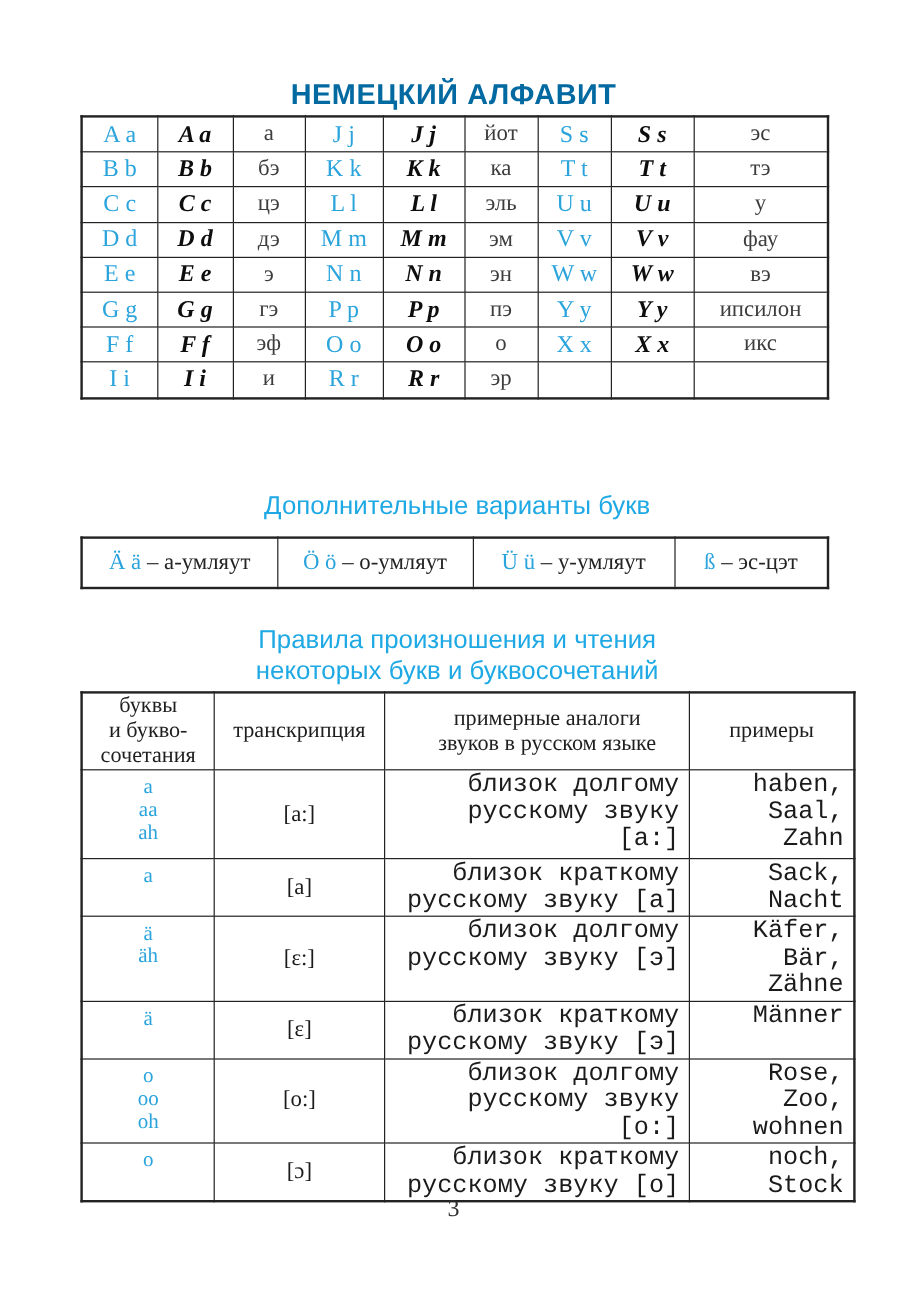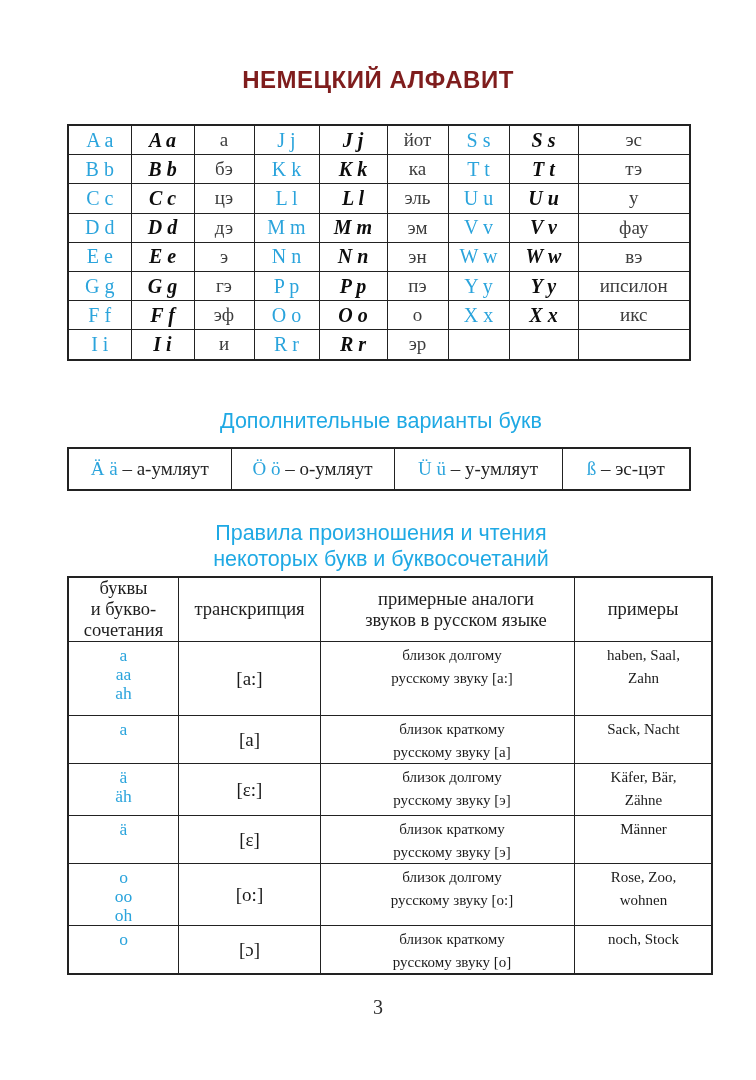--- a/index.html
+++ b/index.html
@@ -9,27 +9,27 @@
     --ink:#1b1b1b;
   }
   html,body{margin:0;padding:0;background:#ffffff;}
   .page{
     position:relative;width:756px;height:1080px;background:#fff;
     font-family:"Liberation Serif",serif;color:var(--ink);overflow:hidden;
   }
   .title{
     position:absolute;top:66px;left:0;width:100%;margin:0;text-align:center;
     font-family:"Liberation Sans",sans-serif;font-size:24px;font-weight:bold;
-    letter-spacing:.5px;color:#7f1d1d;
+    letter-spacing:.5px;color:#0369a1;
   }
   table{border-collapse:collapse;table-layout:fixed;position:absolute;left:67px;width:622px;}
   td,th{border:1px solid var(--bcol);padding:0;overflow:hidden;}
   table{border:2px solid var(--bcol);}
   
-  .alpha{top:124px;}
+  .alpha{top:96px;}
   .alpha td{height:28.2px;text-align:center;vertical-align:middle;}
   .a-print{color:var(--blue);font-size:20px;}
   .a-script{font-style:italic;font-weight:bold;font-size:20px;color:#0d0d0d;}
   .a-name{font-size:19px;color:#3d3d3d;}
   
   .sect{
     position:absolute;left:3px;width:100%;margin:0;text-align:center;
     font-family:"Liberation Sans",sans-serif;font-weight:normal;
     color:var(--hblue);font-size:21.5px;line-height:26px;white-space:pre-line;
   }
@@ -56,22 +56,22 @@
   .pron th:nth-child(1),.pron td:nth-child(1){width:109px;}
   .pron th:nth-child(2),.pron td:nth-child(2){width:141px;}
   .pron th:nth-child(3),.pron td:nth-child(3){width:236px;padding-left:17px;}
   .pron th:nth-child(4),.pron td:nth-child(4){width:136px;}
   .p-letters{
     color:var(--blue);font-size:17.5px;line-height:19px;
     text-align:center;vertical-align:top;padding-top:4px;white-space:pre-line;
   }
   .p-trans{font-size:19px;text-align:center;vertical-align:middle;}
   .p-analog,.p-ex{
-    font-size:15px;line-height:22.5px;vertical-align:top;
-    padding:2px 8px 0 9px;white-space:pre-line;text-align:center;
+    font-size:21px;line-height:22.5px;vertical-align:top;
+    padding:2px 8px 0 9px;white-space:pre-line;text-align:right;font-family:Liberation Mono, monospace;
   }
   .pagenum{
     position:absolute;top:996px;left:0;width:100%;text-align:center;
     font-size:20px;color:#2e2e2e;
   }
 </style>
 </head>
 <body>
 
 <div class="page">

